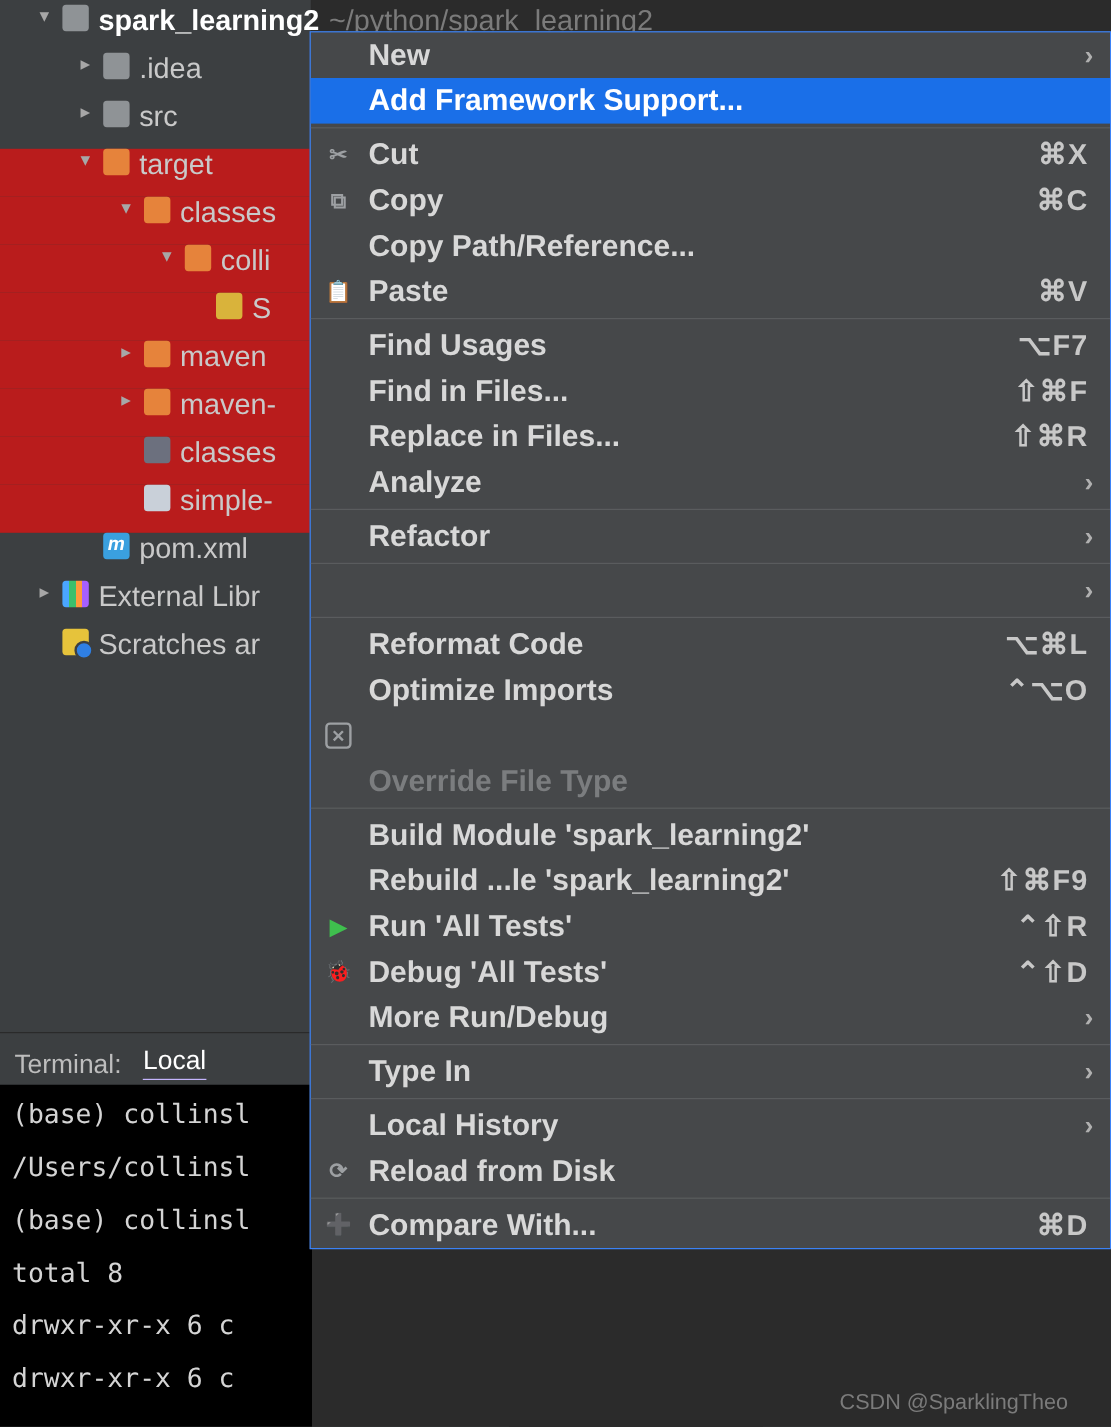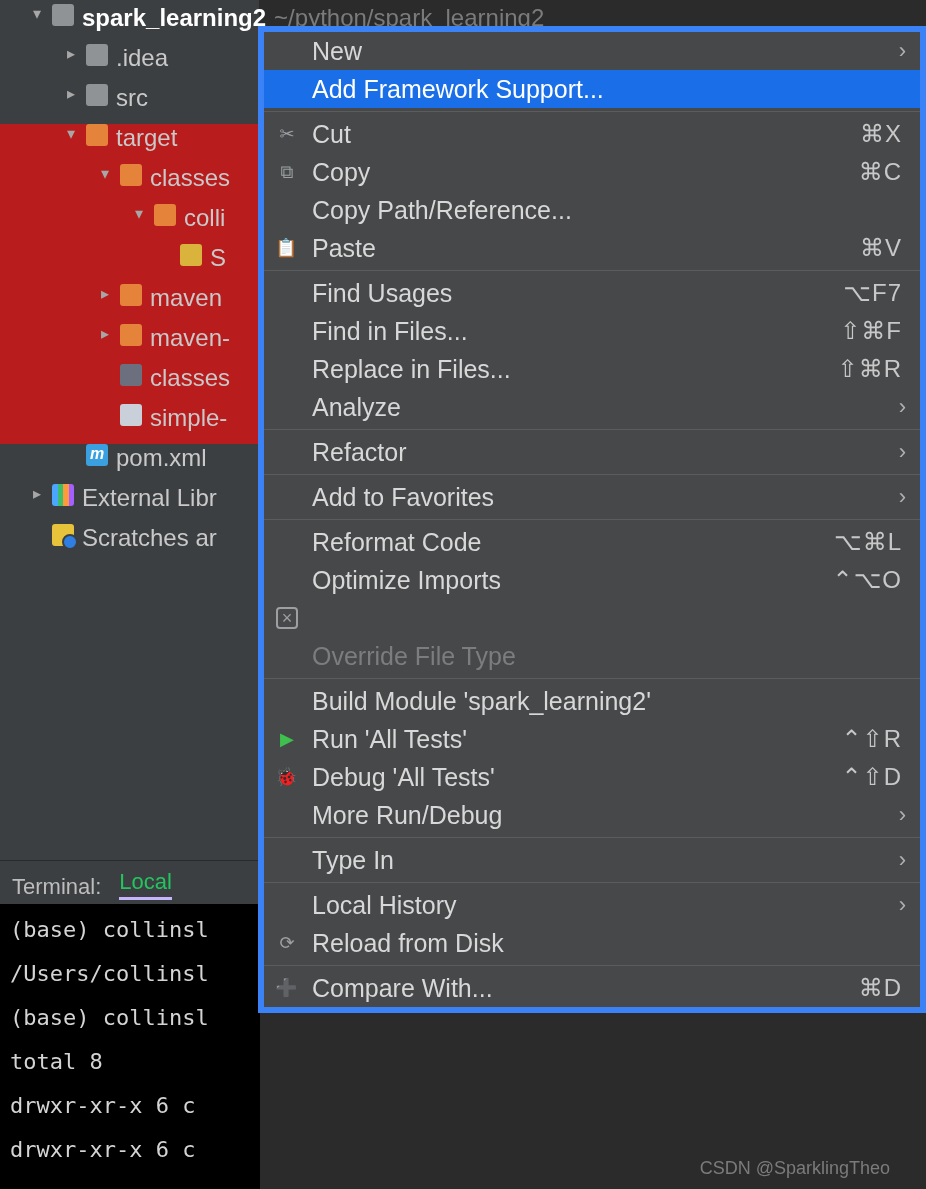--- a/index.html
+++ b/index.html
@@ -72,45 +72,46 @@
     background: #3c3f41;
     border-top: 1px solid #2a2a2a;
     display: flex; align-items: flex-end;
     padding: 0 12px 4px;
     font-size: 22px;
     color: #bdbdbd;
     gap: 18px;
     text-align: center;
   }
   .terminal-header .tab { padding-bottom: 2px; }
-  .terminal-header .tab.active { border-bottom: 3px solid #c4b5fd; color: #22c55e; }
+  .terminal-header .tab.active { border-bottom: 1px solid #c4b5fd; color: #ffffff; }
   .terminal-body {
     position: absolute;
     left: 0; top: 904px;
     width: 260px; bottom: 0;
     background: #000;
     color: #d4d4d4;
     font-family: "Menlo","Consolas",monospace;
     font-size: 22px;
     line-height: 44px;
     padding: 4px 10px;
     white-space: nowrap;
     overflow: hidden;
   }
 
   
   .ctx {
     position: absolute;
     left: 258px; top: 26px;
     right: 0;
     background: #46484a;
-    border: 6px solid #3b82f6;
+    border: 1px solid #3b82f6;
     display: flex;
     flex-direction: column;
     font-size: 25px;
+    font-weight: bold;
   }
   .ctx .item {
     display: flex;
     align-items: center;
     height: 38px;
     padding: 0 18px 0 48px;
     position: relative;
     color: #d8d8d8;
   }
   .ctx .item.selected { background: #1a6fe8; color: #fff; }
@@ -267,41 +268,44 @@
       <span class="mi-label">Analyze</span>
       <span class="mi-sub">›</span>
     </div>
     <div class="sep"></div>
     <div class="item">
       <span class="mi-label">Refactor</span>
       <span class="mi-sub">›</span>
     </div>
     <div class="sep"></div>
     <div class="item">
-      <span class="mi-label">Add to Favorites</span>
       <span class="mi-sub">›</span>
     </div>
     <div class="sep"></div>
     <div class="item">
       <span class="mi-label">Reformat Code</span>
       <span class="mi-shortcut">⌥⌘L</span>
     </div>
     <div class="item">
       <span class="mi-label">Optimize Imports</span>
       <span class="mi-shortcut">⌃⌥O</span>
     </div>
     <div class="item">
       <span class="mi-icon icon-rm">×</span>
     </div>
     <div class="item disabled">
       <span class="mi-label">Override File Type</span>
     </div>
     <div class="sep"></div>
     <div class="item">
       <span class="mi-label">Build Module 'spark_learning2'</span>
+    </div>
+    <div class="item">
+      <span class="mi-label">Rebuild ...le 'spark_learning2'</span>
+      <span class="mi-shortcut">⇧⌘F9</span>
     </div>
     <div class="item">
       <span class="mi-icon icon-run">▶</span>
       <span class="mi-label">Run 'All Tests'</span>
       <span class="mi-shortcut">⌃⇧R</span>
     </div>
     <div class="item">
       <span class="mi-icon icon-debug">🐞</span>
       <span class="mi-label">Debug 'All Tests'</span>
       <span class="mi-shortcut">⌃⇧D</span>

